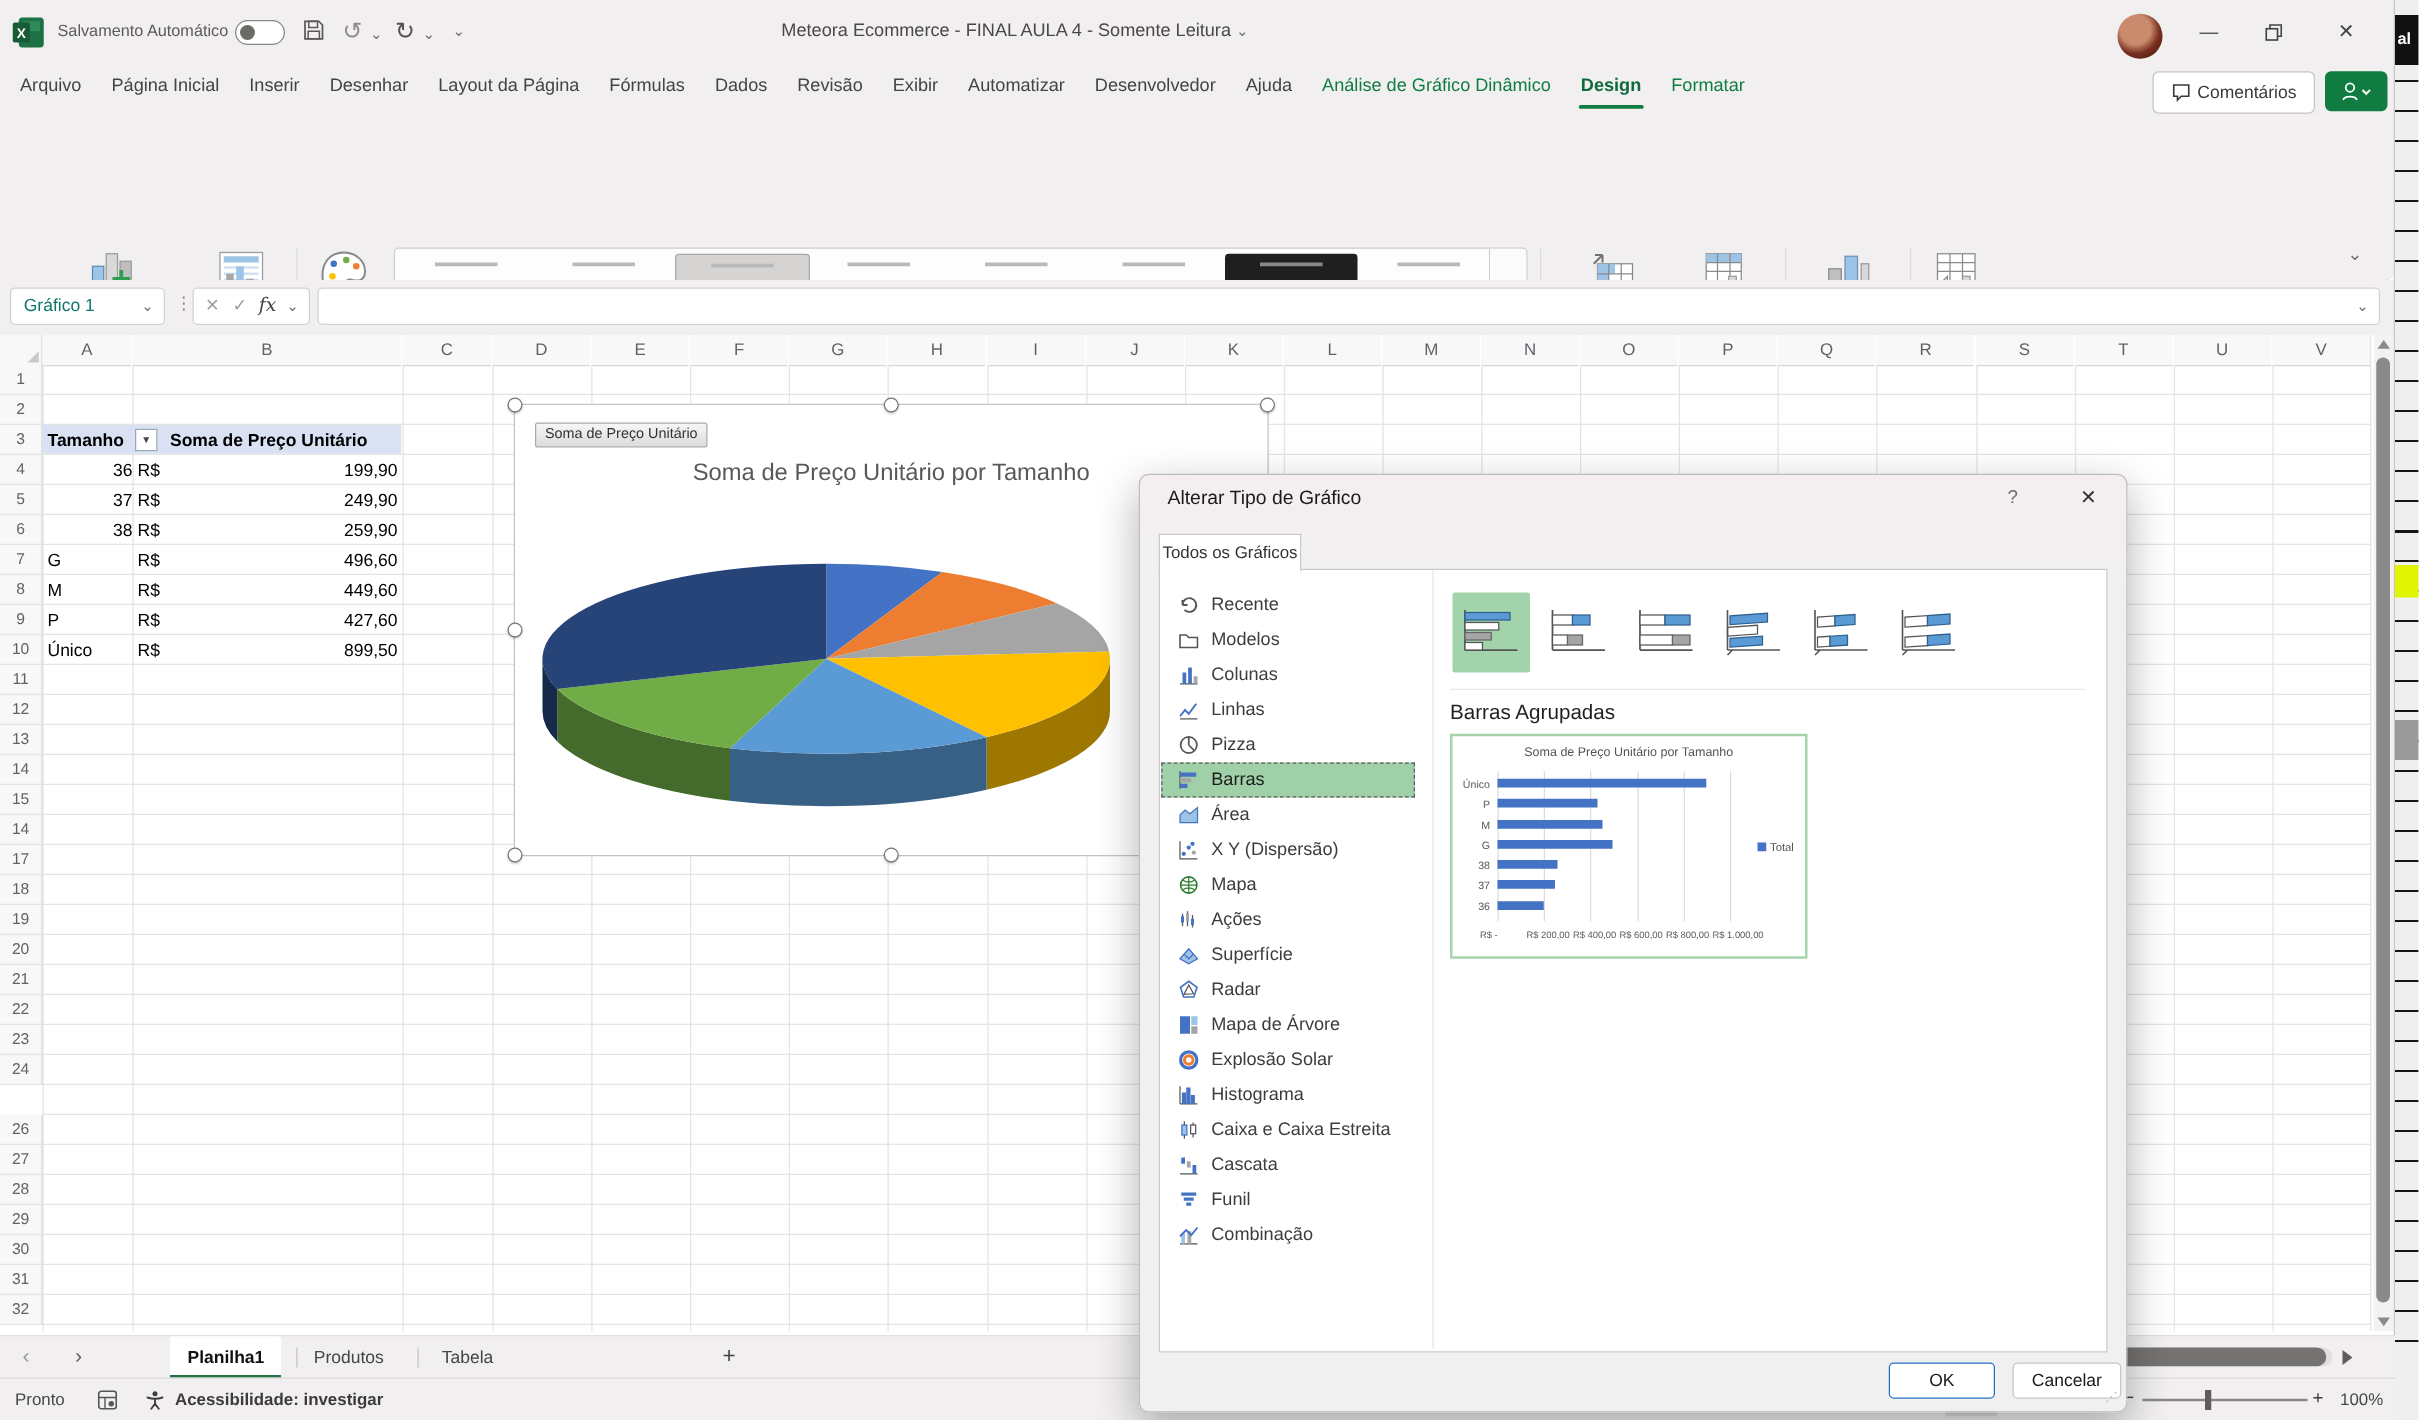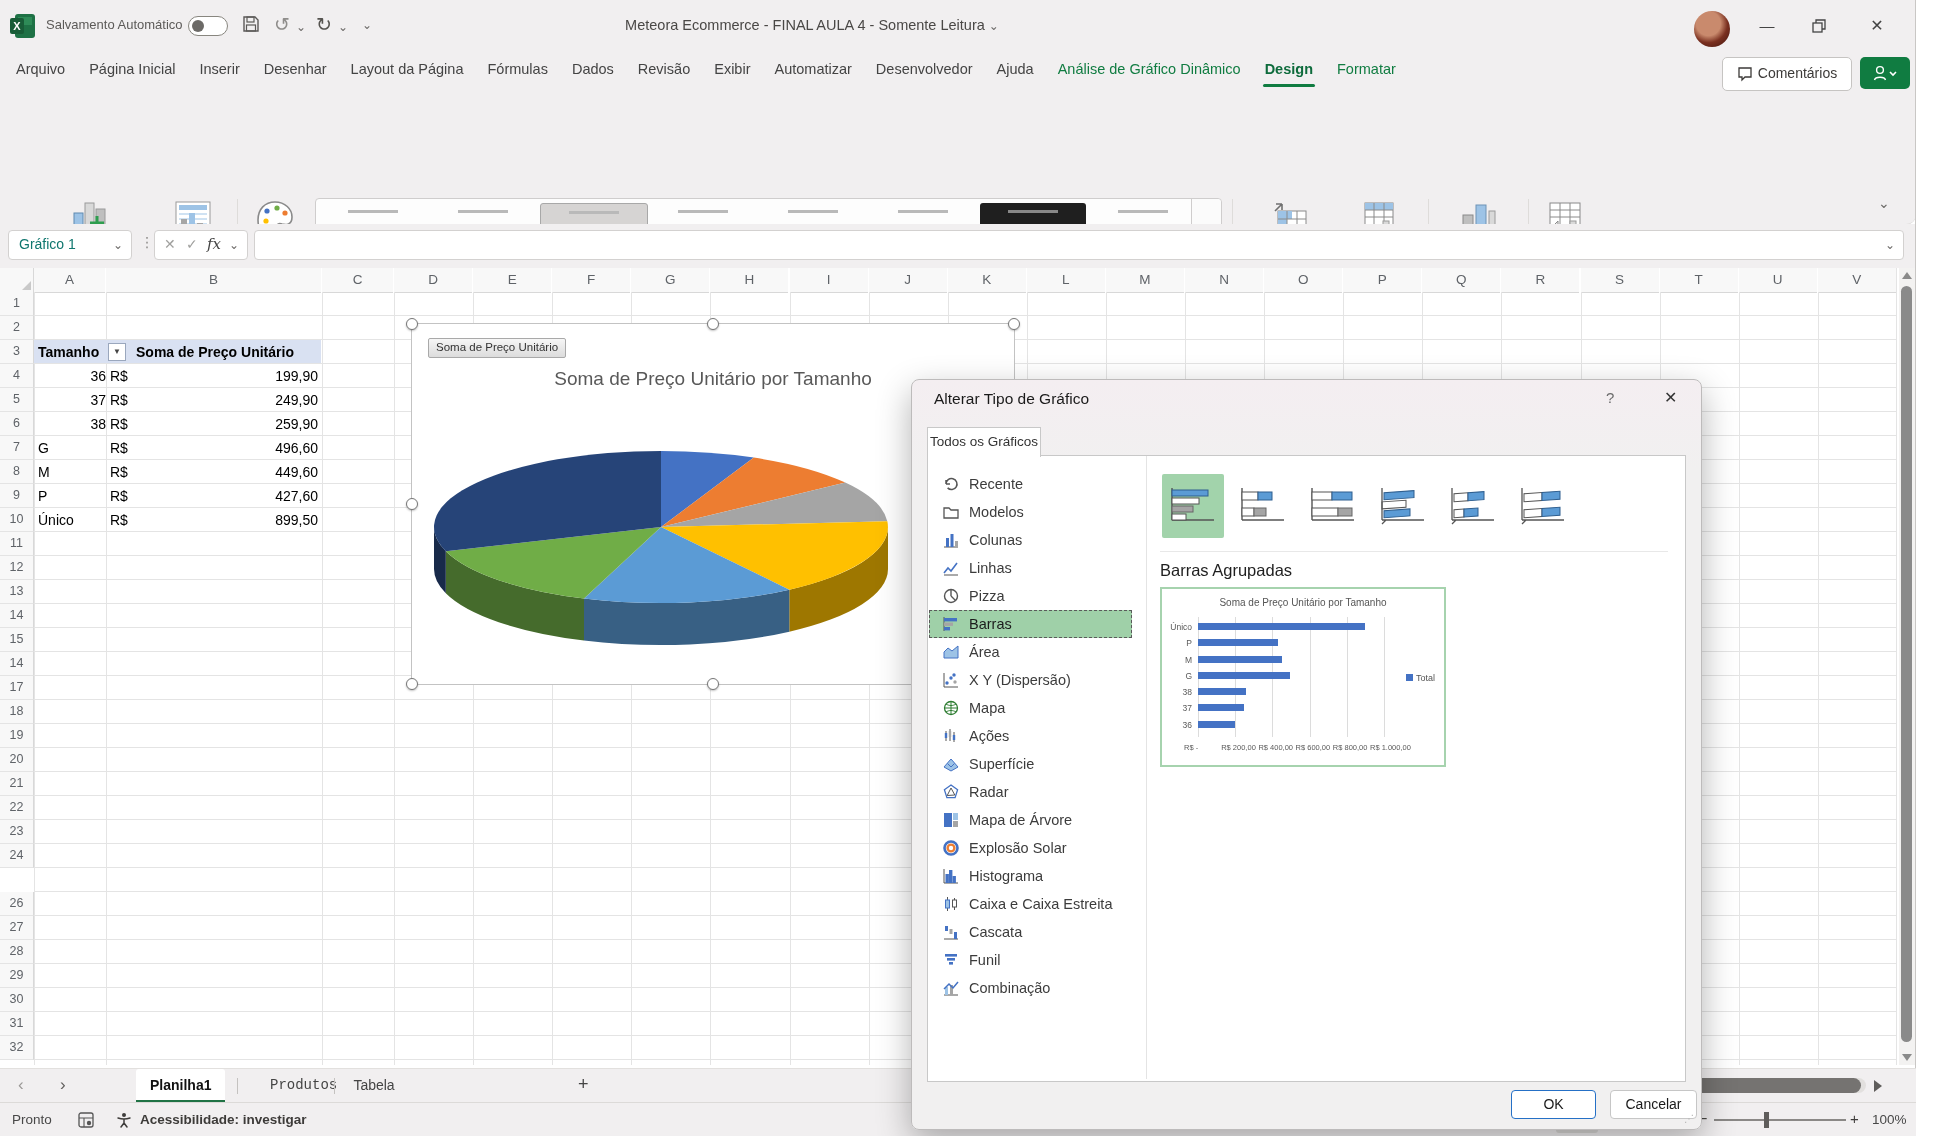--- a/index.html
+++ b/index.html
@@ -686,21 +686,21 @@
     <span class="a" style="left:3px;bottom:4px;width:0;height:0;border-left:5px solid transparent;border-right:5px solid transparent;border-top:7px solid #8a8a8a"></span>
   </div>
   <div class="a" style="left:1915px;top:0;width:1px;height:1136px;background:#c9c7c5"></div>
 
   <div id="tabbar" class="a">
     <span class="a" style="left:18px;top:6px;font-size:17px;color:#9a9896">‹</span>
     <span class="a" style="left:60px;top:6px;font-size:17px;color:#5f5d5b">›</span>
     <div id="sheet-tabs" class="a" style="left:136px;top:0">
         <div class="sheet-tab active" style="left: 0px;">Planilha1</div>
         <div style="position: absolute; left: 100.8px; top: 9px; width: 1px; height: 16px; background: rgb(196, 194, 192);"></div>
-        <div class="sheet-tab" style="left: 120px; font-family: Liberation Mono, monospace;">Produtos</div>
+        <div class="sheet-tab" style="left: 101px;">Produtos</div>
         <div style="position: absolute; left: 198.4px; top: 9px; width: 1px; height: 16px; background: rgb(196, 194, 192);"></div>
         <div class="sheet-tab" style="left: 203.4px;">Tabela de Produtos</div>
       </div>
     <span class="a" style="left:578px;top:5px;font-size:18px;color:#444">+</span>
     <span class="a" style="left:1149px;top:7px;color:#8a8a8a">⋮</span>
     <span class="a" style="left:1180px;top:11px;width:0;height:0;border-top:6px solid transparent;border-bottom:6px solid transparent;border-right:8px solid #5f5d5b"></span>
     <div class="a" style="left:1194px;top:9px;width:672px;height:15px;background:#e2e0de;border-radius:8px">
       <span class="a" style="left:3px;top:0;width:664px;height:15px;background:#757371;border-radius:8px"></span>
     </div>
     <span class="a" style="left:1874px;top:11px;width:0;height:0;border-top:6px solid transparent;border-bottom:6px solid transparent;border-left:8px solid #5f5d5b"></span>
@@ -730,14 +730,22 @@
           <path d="M8 1v7M2 8h12" stroke="#3f3d3b" stroke-width="1.2"></path>
         </svg></span>
     <span class="a" style="left:1698px;top:7px;font-size:16px;color:#3f3d3b">−</span>
     <span class="a" style="left:1714px;top:16px;width:132px;height:2px;background:#8a8886">
         <span class="a" style="left:50px;top:-7px;width:5px;height:16px;background:#5f5d5b"></span>
       </span>
     <span class="a" style="left:1850px;top:7px;font-size:15px;color:#3f3d3b">+</span>
     <span class="a" style="left:1872px;top:9px">100%</span>
   </div>
 
+  <div id="rightstrip" class="a">
+    <div class="a" style="left:0;top:12px;width:19px;height:40px;background:#111">
+        <span style="position:absolute;left:2px;top:11px;color:#fff;font-size:13px;font-weight:bold">al</span>
+      </div>
+    <div id="striplines" class="a"></div>
+    <div class="a" style="left:0;top:452px;width:19px;height:26px;background:#dff400"></div>
+    <div class="a" style="left:0;top:576px;width:19px;height:32px;background:#9b9b9b"></div>
+  </div>
 
 </div>
 
 </body></html>

